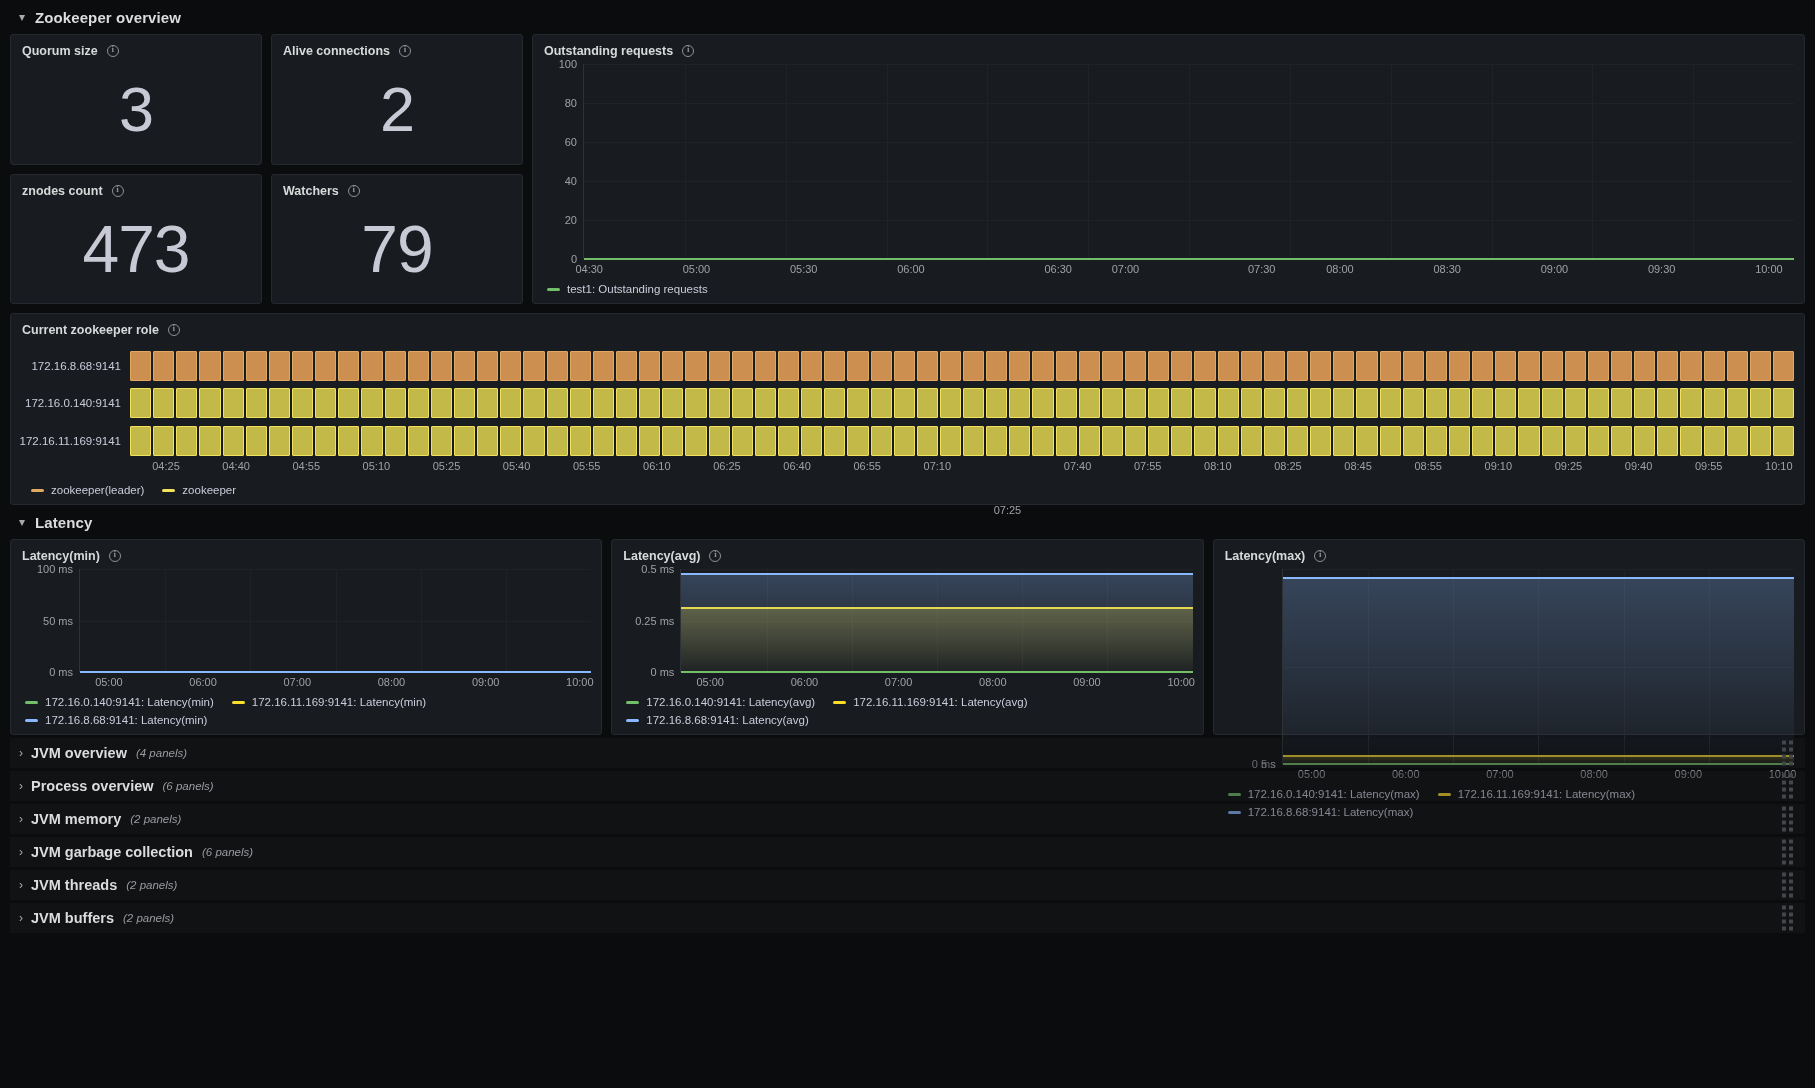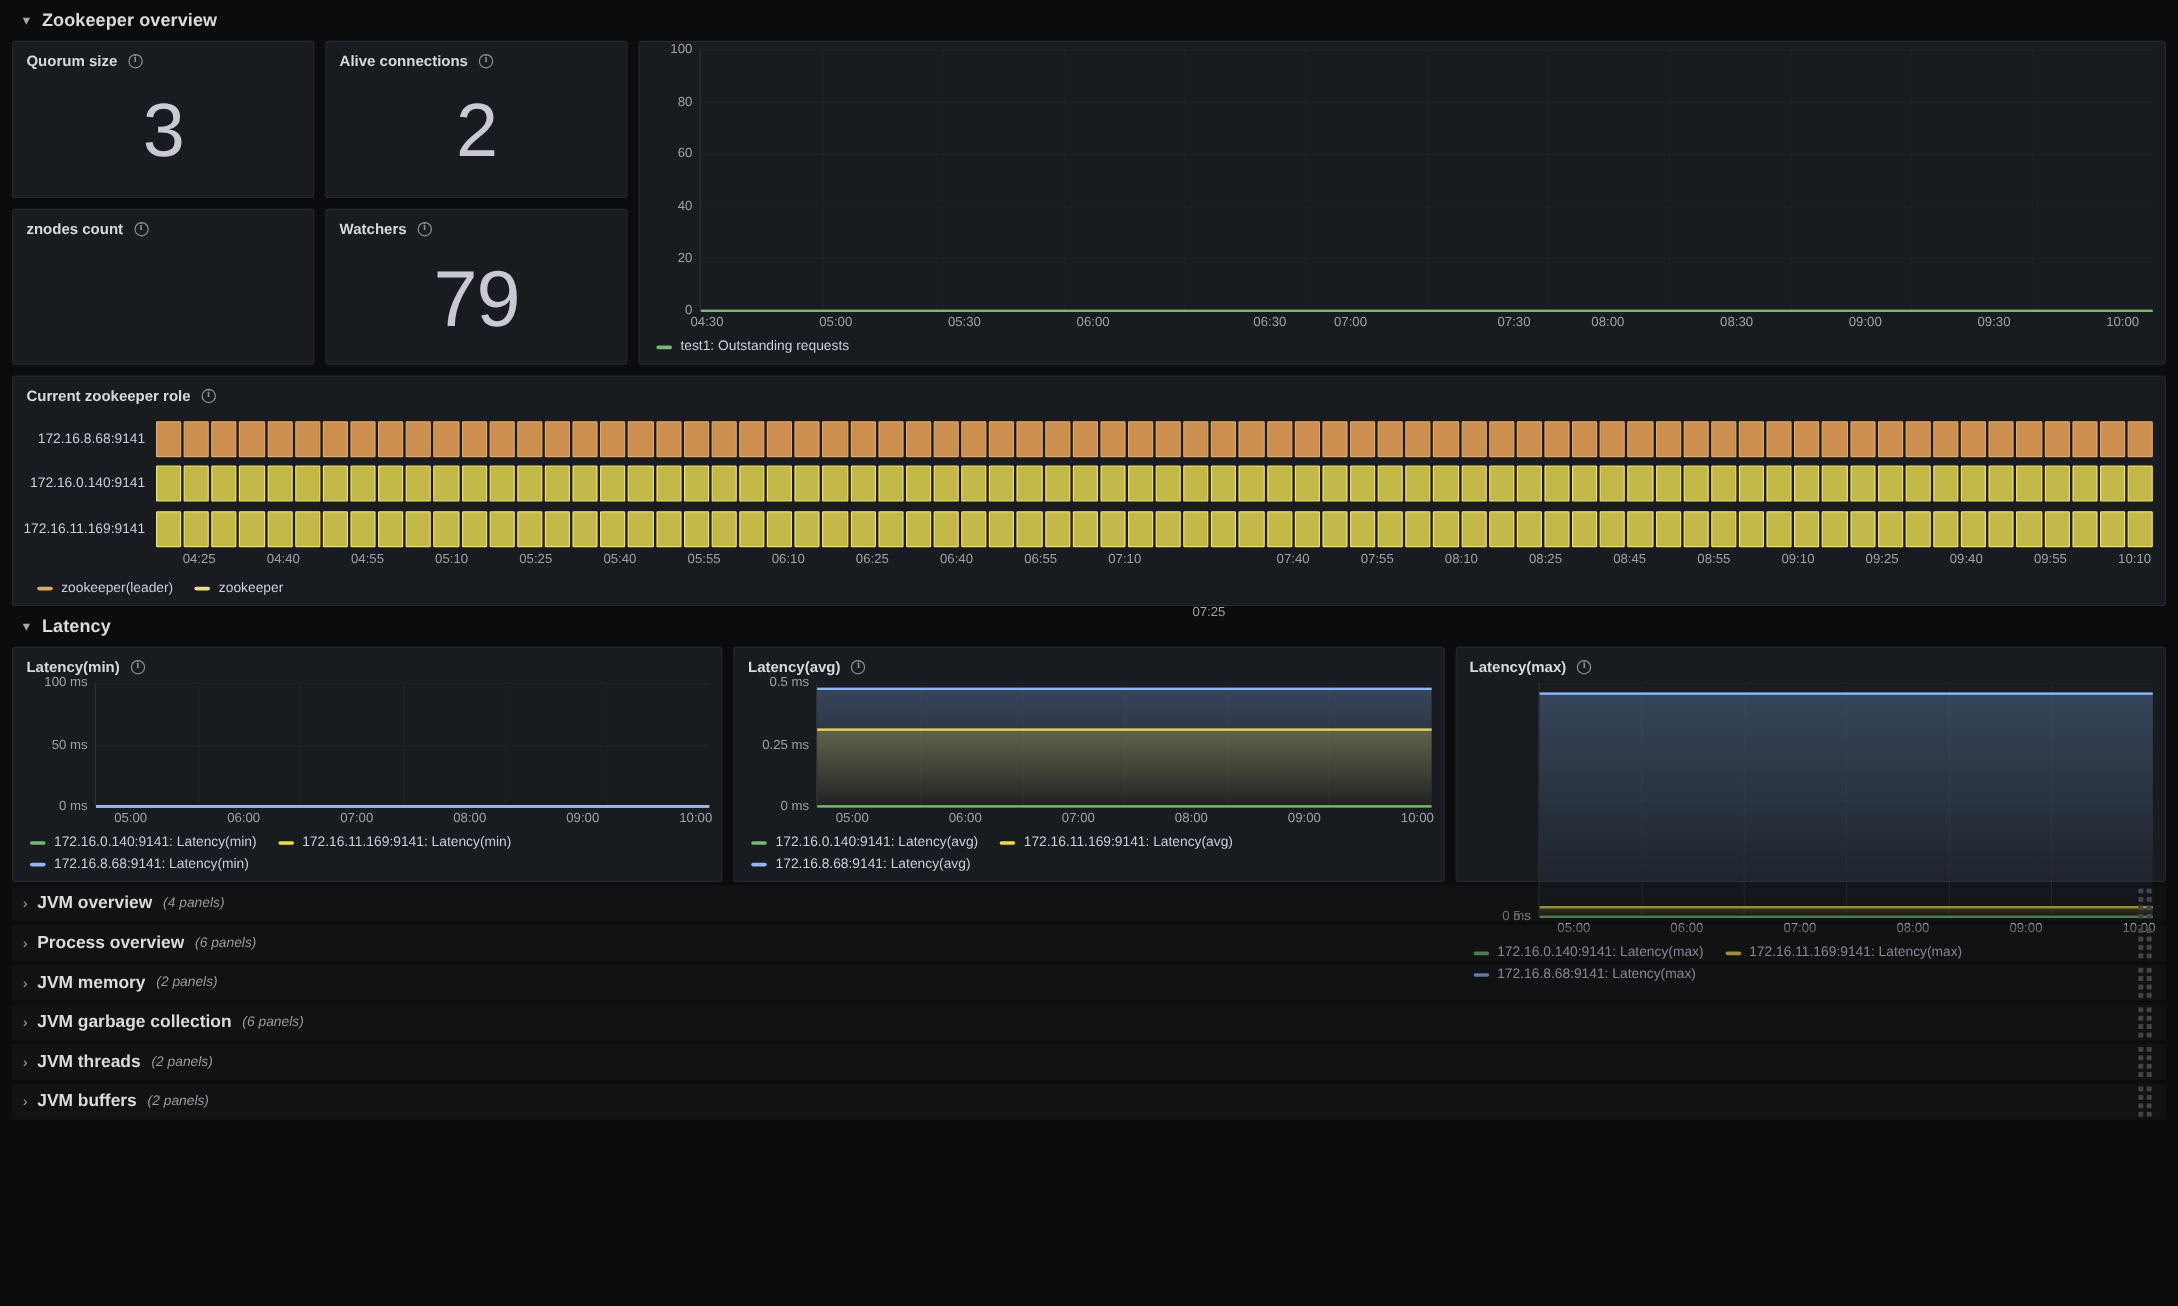--- a/index.html
+++ b/index.html
@@ -155,32 +155,37 @@
           </div>
           <div class="stat-value">2</div>
         </div>
       </div>
       <div class="stats-row">
         <div class="panel stat-panel">
           <div class="panel-title">
             <span>znodes count</span>
             <span class="info-icon"></span>
           </div>
+          <div class="stat-value big">473</div>
         </div>
         <div class="panel stat-panel">
           <div class="panel-title">
             <span>Watchers</span>
             <span class="info-icon"></span>
           </div>
           <div class="stat-value big">79</div>
         </div>
       </div>
     </div>
 
     <div class="panel ts-panel">
+      <div class="panel-title">
+        <span>Outstanding requests</span>
+        <span class="info-icon"></span>
+      </div>
       <div class="ts-body">
         <div class="plot-wrap">
           <div class="y-axis" id="or-y">
               <span>100</span>
               <span>80</span>
               <span>60</span>
               <span>40</span>
               <span>20</span>
               <span>0</span>
             </div>

